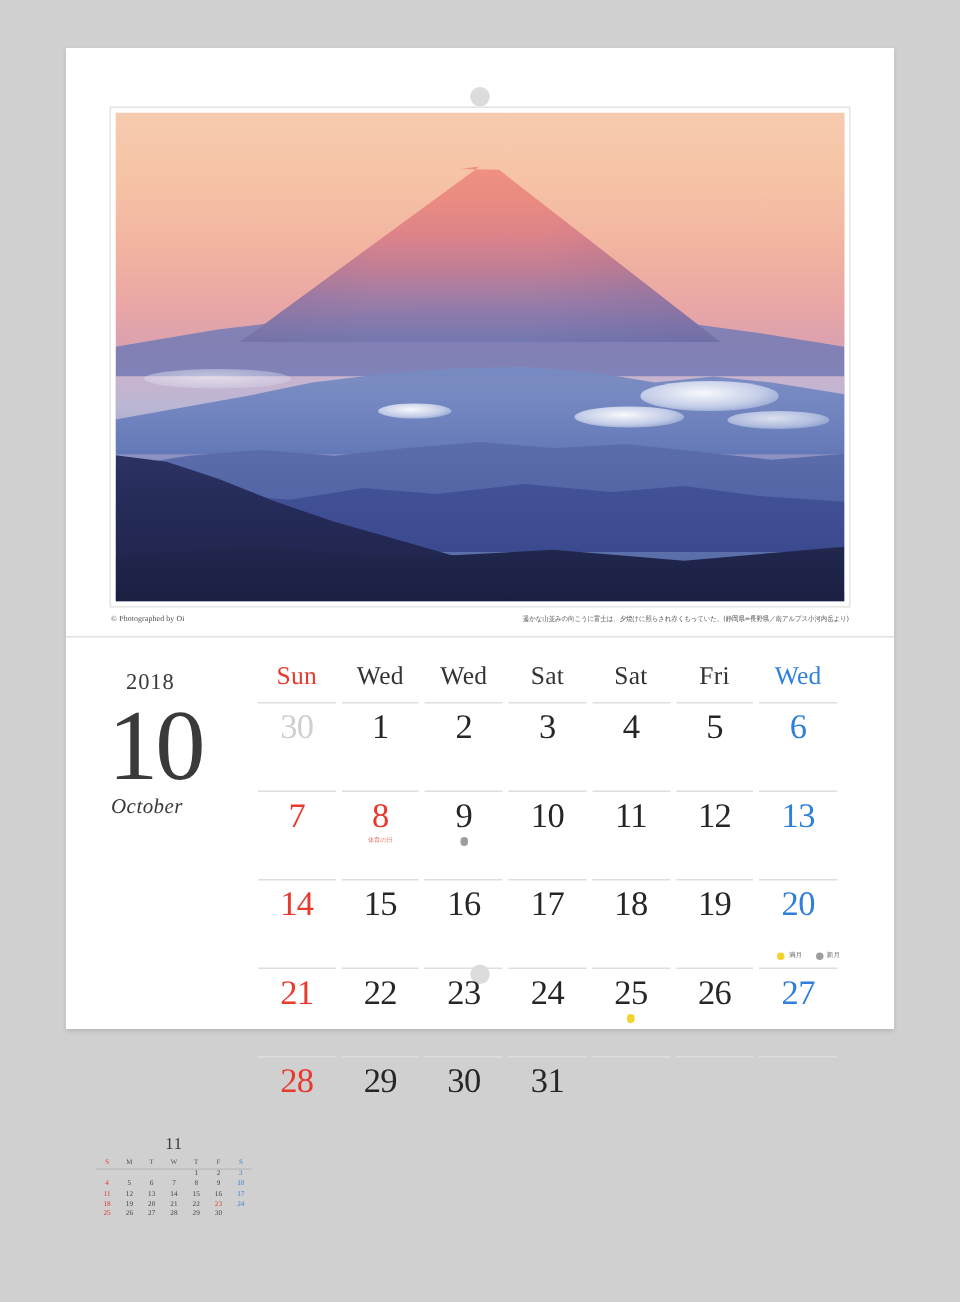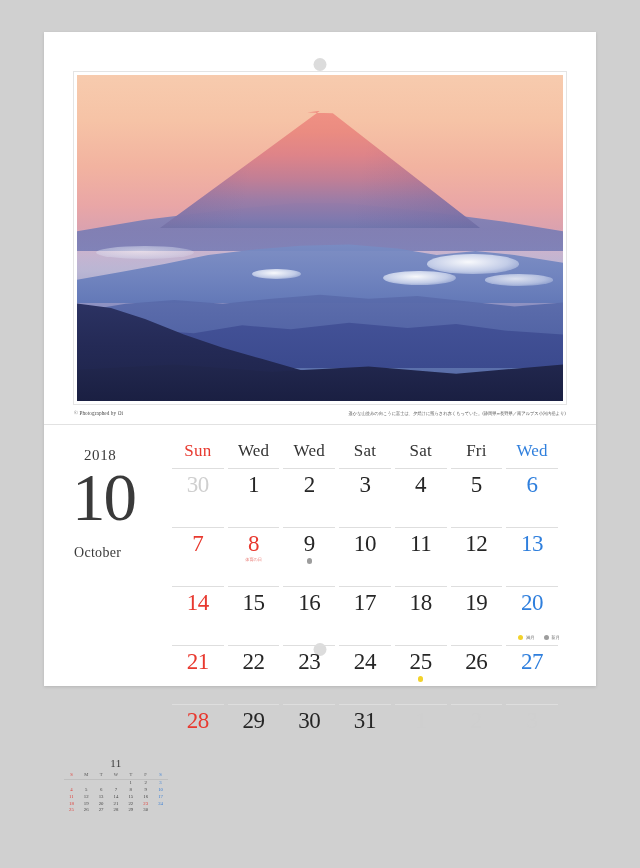--- a/index.html
+++ b/index.html
@@ -252,22 +252,23 @@
     line-height: .92;
     color: #3a3a3a;
     letter-spacing: -2px;
     margin-top: 3px;
     padding-left: 2px;
   }
   #month-name {
     font-size: 14px;
     color: #3a3a3a;
     letter-spacing: .3px;
-    margin-top: 16px;
+    margin-top: 2px;
     padding-left: 4px;
+    font-style: italic;
   }
 
   
   #mini-calendar {
     position: absolute;
     left: 20px;
     bottom: -18px;
     width: 104px;
   }
   #mini-title {

